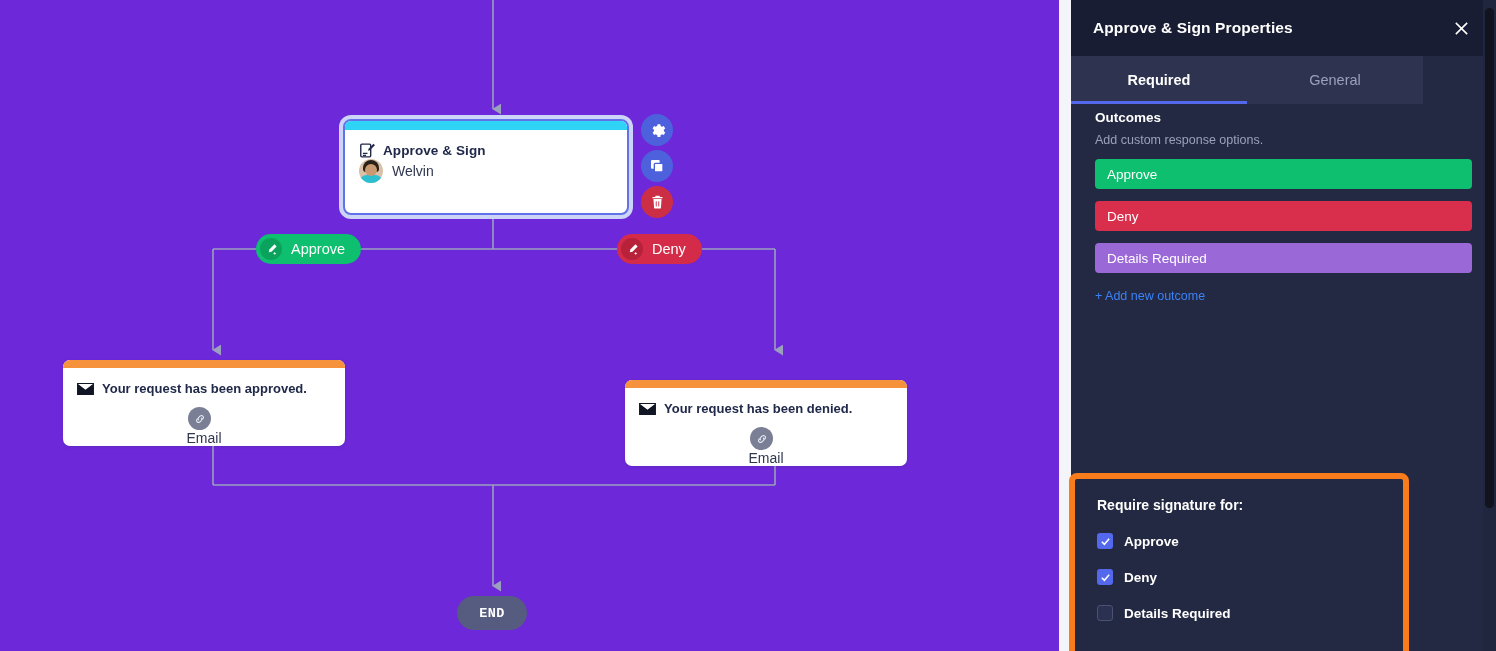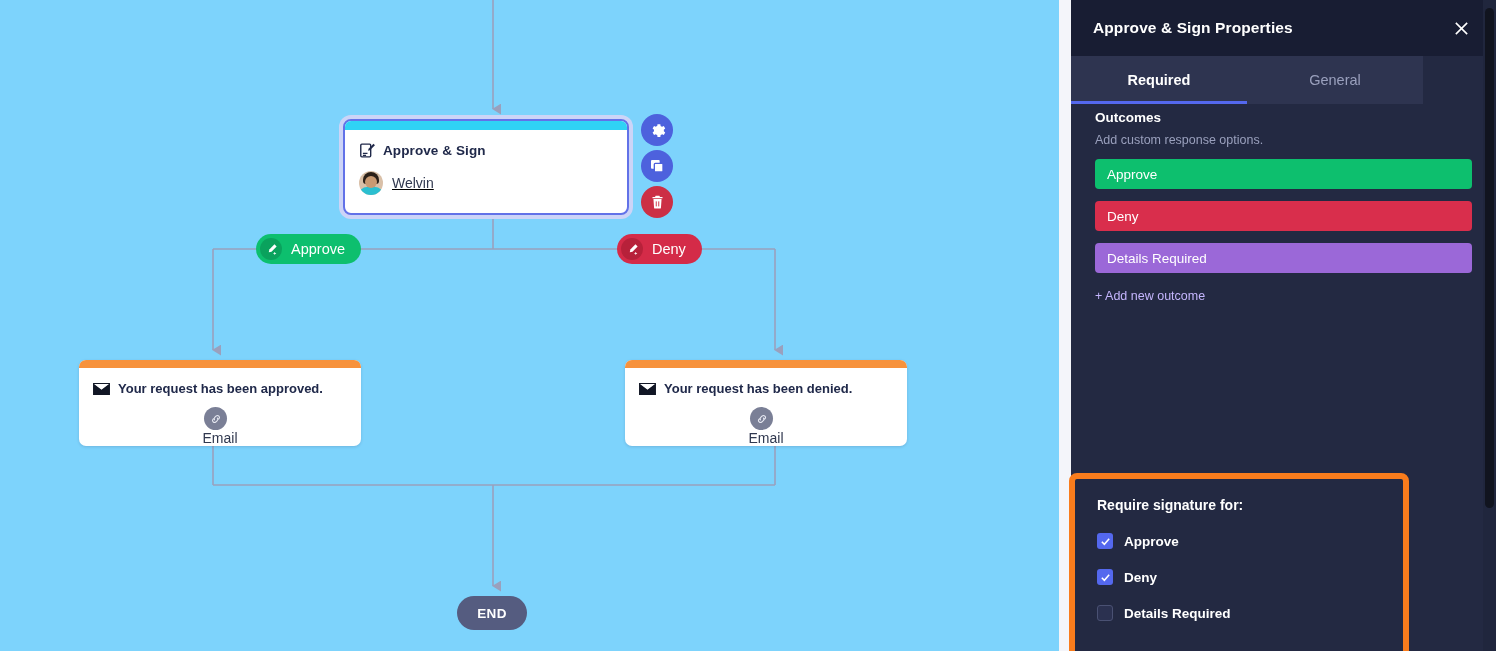--- a/index.html
+++ b/index.html
@@ -5,38 +5,38 @@
   * { box-sizing: border-box; margin: 0; padding: 0; }
   html, body {
     width: 1496px; height: 651px;
     overflow: hidden;
     font-family: "Liberation Sans", sans-serif;
   }
   #root { position: relative; width: 1496px; height: 651px; background: #f4f5fa; }
 
   
   #canvas { position: absolute; left: 0; top: 0; width: 1059px; height: 651px;
-            background: #7dd3fc; overflow: hidden; }
+            background: #6d28d9; overflow: hidden; }
   #wires { position: absolute; left: 0; top: 0; width: 1131px; height: 651px; }
 
   
   .node-sign {
     position: absolute; left: 343px; top: 119px; width: 286px; height: 96px;
     background: #ffffff;
     border: 2px solid #6272e8;
     border-radius: 8px;
     box-shadow: 0 0 0 4px #ccd4f7;
     overflow: hidden;
   }
   .node-sign .cap { height: 9px; background: #2fd3f5; }
   .node-sign .body { padding: 12px 14px 0 14px; }
   .row { display: flex; align-items: center; }
   .node-title { font-size: 13.5px; font-weight: bold; color: #20294a; letter-spacing: .1px; }
   .icon-sign { width: 17px; height: 17px; margin-right: 7px; flex: 0 0 auto; }
-  .assignee-row { margin-top: 12px; text-decoration: underline; }
+  .assignee-row { margin-top: 0; }
   .avatar {
     width: 24px; height: 24px; border-radius: 50%; flex: 0 0 auto;
     margin-right: 9px; overflow: hidden; position: relative;
     background: #d9c0a8;
   }
   .avatar .hair { position:absolute; left:4px; top:1px; width:16px; height:12px;
                   border-radius: 8px 8px 3px 3px; background:#2b2018; }
   .avatar .face { position:absolute; left:6px; top:5px; width:12px; height:12px;
                   border-radius:50%; background:#c99a72; }
   .avatar .shirt{ position:absolute; left:0px; bottom:0; width:24px; height:8px;
@@ -80,29 +80,29 @@
   .node-email .body { padding: 13px 14px 0 14px; }
   .email-title { font-size: 13px; font-weight: bold; color: #20294a; }
   .icon-mail { width: 17px; height: 12px; margin-right: 8px; flex: 0 0 auto; }
   .chan-row { margin-top: 11px; flex-direction: column; }
   .chan-dot {
     width: 23px; height: 23px; border-radius: 50%; background: #7a7f96;
     display:flex; align-items:center; justify-content:center;
     margin-right: 9px; flex: 0 0 auto;
   }
   .chan-name { font-size: 14px; color: #30384f; }
-  .node-email.left  { left: 79px;  top: 360px; }
-  .node-email.right { left: 625px; top: 360px; }
+  .node-email.left  { left: 63px;  top: 360px; }
+  .node-email.right { left: 625px; top: 380px; }
 
   
   .end-node {
     position: absolute; left: 457px; top: 596px; width: 70px; height: 34px;
     border-radius: 17px; background: #555c80; color: #fff;
     display:flex; align-items:center; justify-content:center;
-    font-size: 13.5px; font-weight: bold; letter-spacing: .4px;
+    font-size: 13.5px; font-weight: bold; letter-spacing: .4px; font-family: Liberation Mono, monospace;
   }
 
   
   #panel {
     position: absolute; right: 0; top: 0; width: 425px; height: 651px;
     background: #232942; color: #fff;
   }
   .panel-header {
     height: 56px; background: #181d33;
     display: flex; align-items: center; padding: 0 22px;
@@ -127,21 +127,21 @@
   .panel-body { position: relative; }
   .section { padding: 6px 24px 0 24px; }
   .sec-title { font-size: 13.5px; font-weight: bold; color: #ffffff; }
   .sec-sub   { font-size: 12.5px; color: #9aa0bd; margin-top: 8px; }
 
   .outcome {
     height: 30px; border-radius: 4px; margin-top: 12px;
     display: flex; align-items: center; padding: 0 12px;
     font-size: 13.5px; color: #fff; cursor: pointer;
   }
-  .add-link { margin-top: 16px; font-size: 12.5px; color: #c4b5fd; cursor: pointer; }
+  .add-link { margin-top: 16px; font-size: 12.5px; color: #3b82f6; cursor: pointer; }
 
   
   .sig-box {
     position: absolute; left: -2px; top: 369px; width: 340px; height: 190px;
     border: 6px solid #f97c1c; border-radius: 8px; background: #232942;
     padding: 18px 22px 0 22px;
   }
   .sig-title { font-size: 14px; font-weight: bold; color: #ffffff; }
   .cbrow { display:flex; align-items:center; margin-top: 20px; }
   .cbox {

